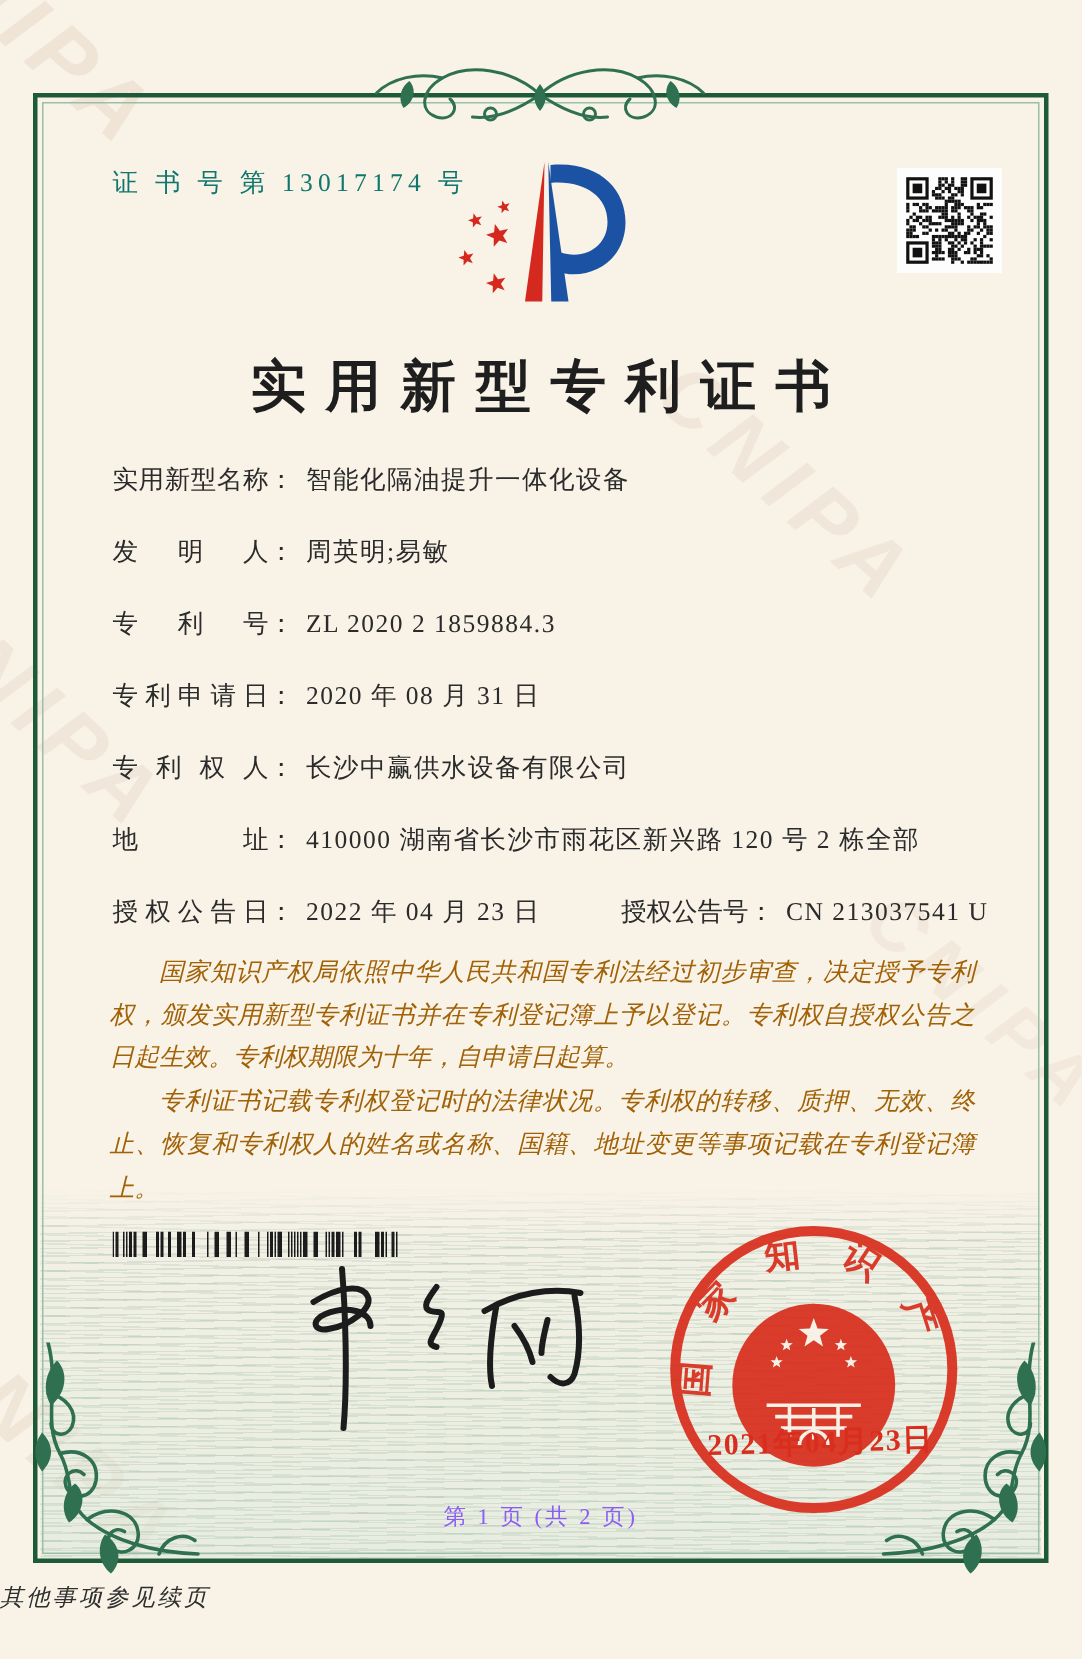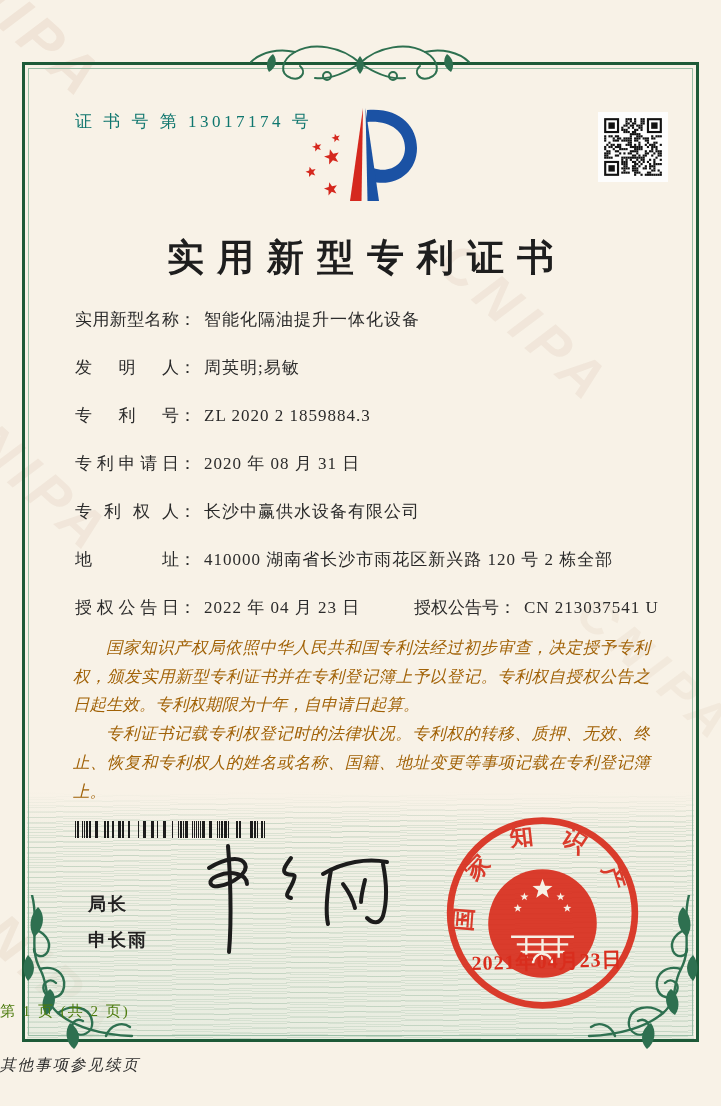--- a/index.html
+++ b/index.html
@@ -79,22 +79,22 @@
   .signature { position:absolute; left:195px; top:840px; }
   
   .seal { position:absolute; left:440px; top:813px; opacity:.92; }
   .seal-date {
     position:absolute; left:452px; top:948px; width:190px; text-align:center;
     font-size:20px; font-weight:bold; color:#d92d1d; letter-spacing:1px;
     transform:rotate(-1.5deg);
   }
   
   .page-info {
-    position:absolute; left:0; top:1002px; width:721px; text-align:left;
-    font-size:15px; color:#4d7c0f; letter-spacing:2px;
+    position:absolute; left:0; top:1002px; width:721px; text-align:center;
+    font-size:15px; color:#8b5cf6; letter-spacing:2px;
   }
   .continuation {
     position:absolute; left:0; top:1055px; width:721px; 
     font-size:15.5px; color:#2e2e2e; font-style:italic; letter-spacing:2px;
   }
 </style>
 </head>
 <body>
 
 <div class="page">
@@ -536,24 +536,20 @@
         <rect x="161" y="0" width="2" height="17"></rect>
         <rect x="164" y="0" width="2" height="17"></rect>
         <rect x="175" y="0" width="3" height="17"></rect>
         <rect x="179" y="0" width="2" height="17"></rect>
         <rect x="182" y="0" width="1" height="17"></rect>
         <rect x="186" y="0" width="2" height="17"></rect>
         <rect x="189" y="0" width="1" height="17"></rect>
       </g>
   </svg>
 
-  <div class="signatory">
-    <div>局长</div>
-    <div>申长雨</div>
-  </div>
 
   <svg class="signature" width="205" height="120" viewBox="0 0 205 120">
     <g fill="none" stroke="#1c1c1c" stroke-width="4" stroke-linecap="round" stroke-linejoin="round">
 
       <path d="M14 28 C 30 18, 46 16, 50 24 C 54 32, 38 44, 24 46 C 14 48, 12 40, 22 36 C 36 30, 52 34, 52 44"></path>
       <path d="M33 6 C 35 30, 37 78, 34 112"></path>
 
       <path d="M96 18 C 90 26, 86 32, 92 34 C 98 36, 102 32, 98 42 C 94 52, 88 56, 96 58"></path>
 
       <path d="M128 34 C 148 22, 172 18, 192 22"></path>

